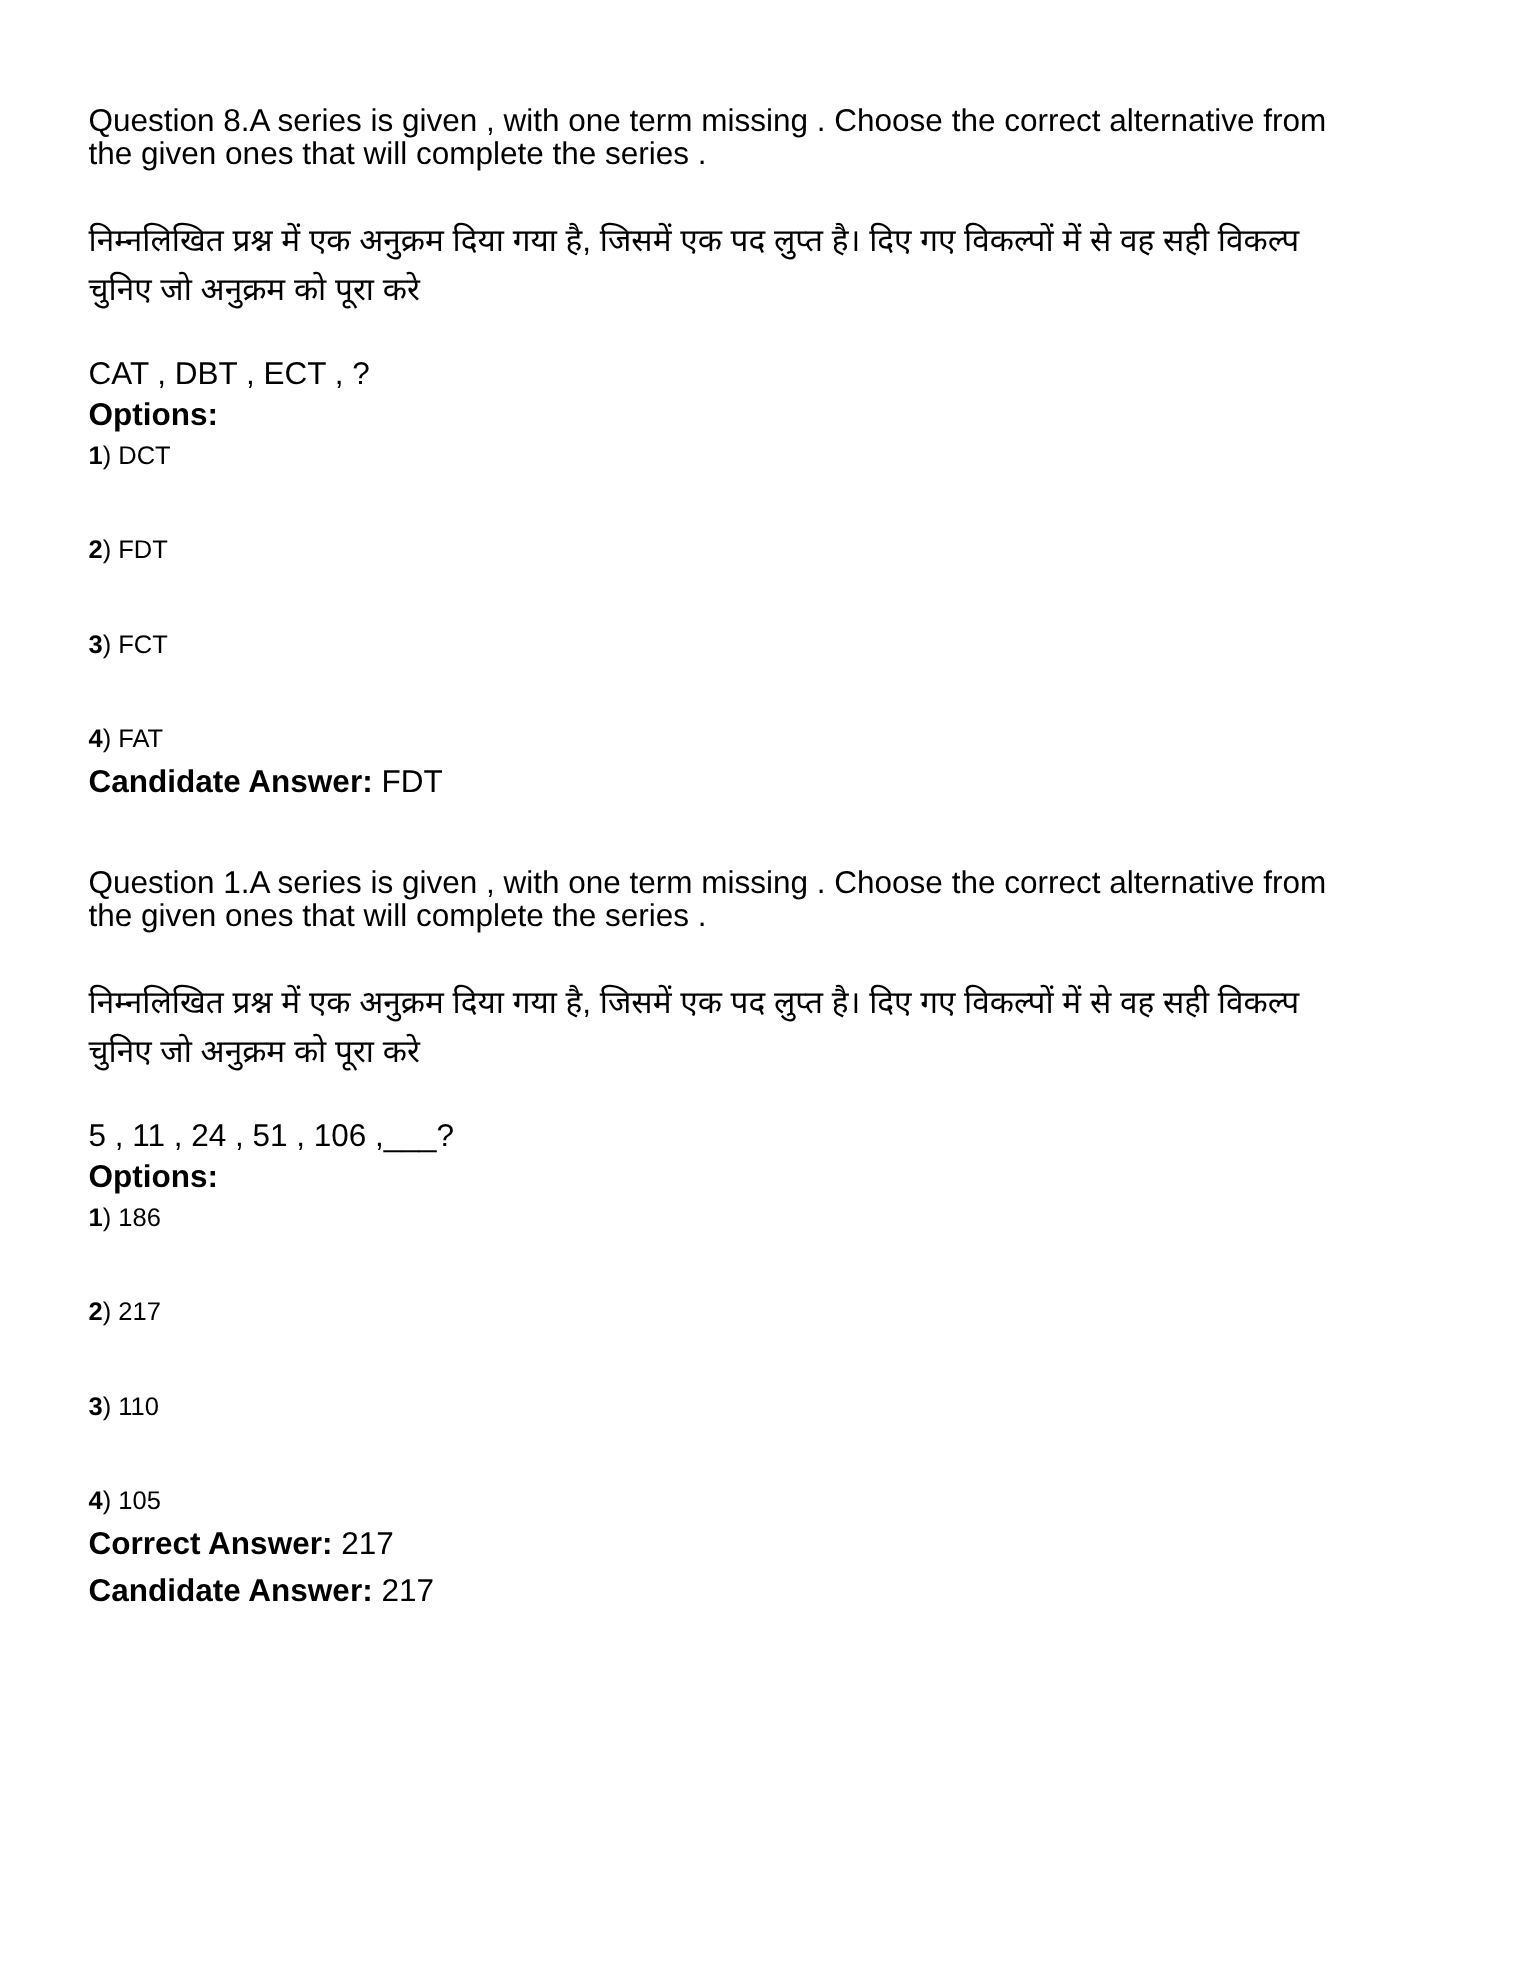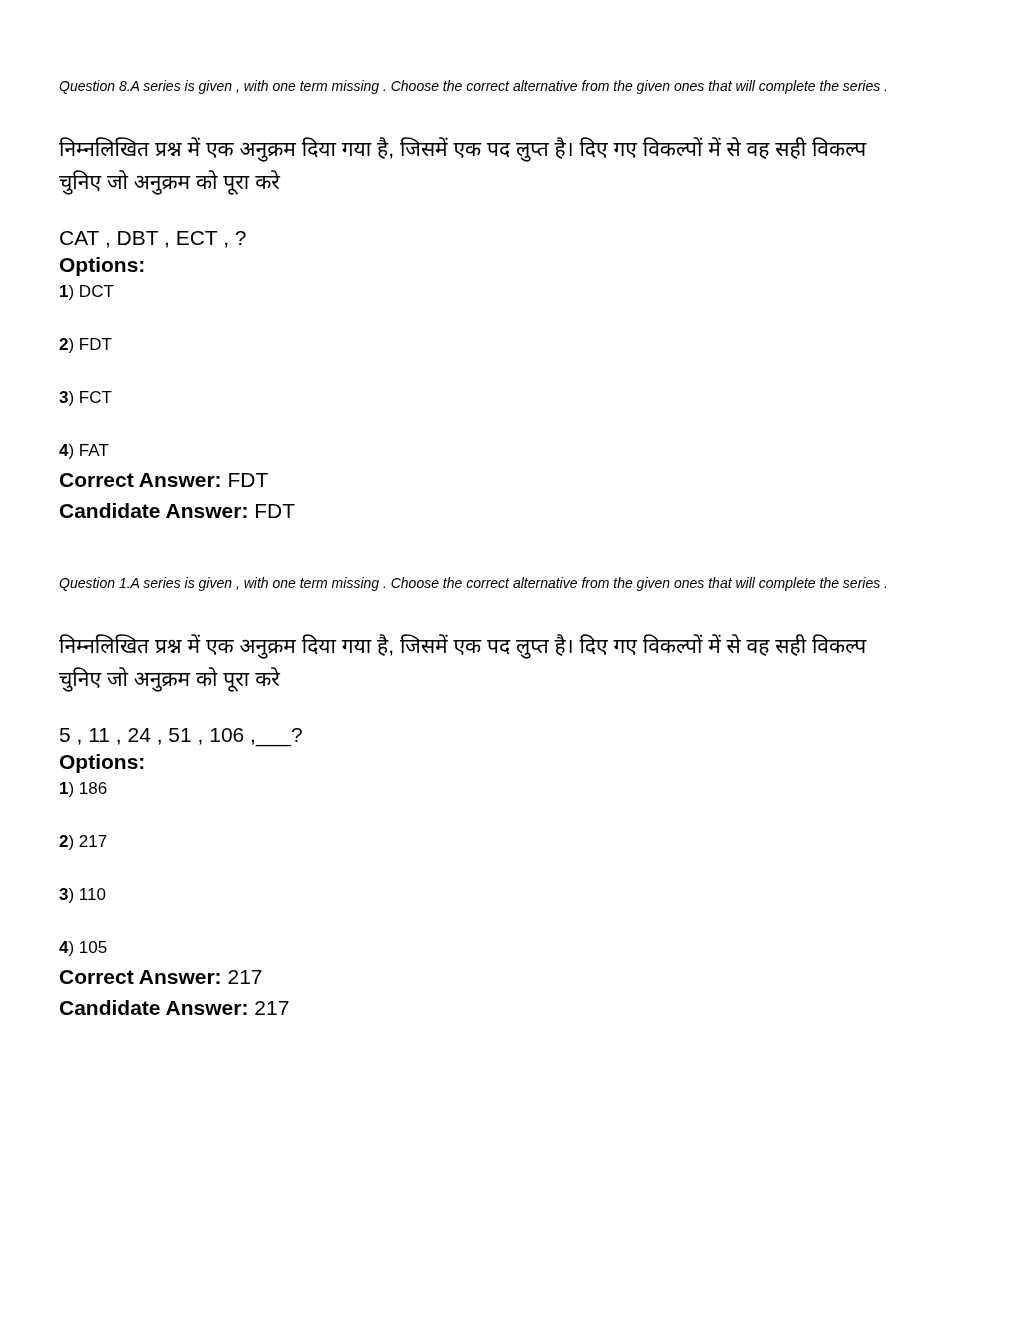--- a/index.html
+++ b/index.html
@@ -8,53 +8,51 @@
   body {
     width:1020px; height:1320px;
     background:var(--bg, #ffffff);
     color:var(--fg, #000000);
     font-family:"Liberation Sans","DejaVu Sans",sans-serif;
     overflow:hidden;
   }
   .page { padding:70px 55px 0 59px; }
   p { margin:0; }
   .q-heading {
-    font-size:14px; line-height:32px; max-width:845px;
+    font-size:21px; line-height:22px; max-width:845px;
     font-weight:400;
-    font-style:italic;
   }
   .q-hindi {
     font-size:21px; line-height:33px; max-width:845px;
     margin-top:30px; font-weight:400;
   }
   .series { font-size:21px; line-height:27px; margin-top:26px; }
   .options-label { font-size:21px; line-height:27px; font-weight:700; }
   .option { font-size:17px; line-height:27px; }
-  .option + .option { margin-top:26px; }
+  .option + .option { margin-top:36px; }
   .opt-num { font-weight:700; }
   .answer { font-size:21px; line-height:31px; }
   .answer b { font-weight:700; }
   .ans-val { margin-left:0.28em; }
   .question-block + .question-block { margin-top:41px; }
 </style>
 </head>
 <body>
 
 <div class="page">
 
   <section class="question-block">
     <p class="q-heading">Question 8.A series is given , with one term missing . Choose the correct alternative from the given ones that will complete the series .</p>
     <p class="q-hindi">निम्नलिखित प्रश्न में एक अनुक्रम दिया गया है, जिसमें एक पद लुप्त है। दिए गए विकल्पों में से वह सही विकल्प चुनिए जो अनुक्रम को पूरा करे</p>
     <p class="series">CAT , DBT , ECT , ?</p>
     <p class="options-label">Options:</p>
     <p class="option"><b class="opt-num">1</b><span class="opt-text">) DCT</span></p>
     <p class="option"><b class="opt-num">2</b><span class="opt-text">) FDT</span></p>
     <p class="option"><b class="opt-num">3</b><span class="opt-text">) FCT</span></p>
     <p class="option"><b class="opt-num">4</b><span class="opt-text">) FAT</span></p>
-    <p class="answer"><b>Correct Answer:</b><span class="ans-val">FDT</span></p>
     <p class="answer"><b>Candidate Answer:</b><span class="ans-val">FDT</span></p>
   </section>
 
   <section class="question-block">
     <p class="q-heading">Question 1.A series is given , with one term missing . Choose the correct alternative from the given ones that will complete the series .</p>
     <p class="q-hindi">निम्नलिखित प्रश्न में एक अनुक्रम दिया गया है, जिसमें एक पद लुप्त है। दिए गए विकल्पों में से वह सही विकल्प चुनिए जो अनुक्रम को पूरा करे</p>
     <p class="series">5 , 11 , 24 , 51 , 106 ,___?</p>
     <p class="options-label">Options:</p>
     <p class="option"><b class="opt-num">1</b><span class="opt-text">) 186</span></p>
     <p class="option"><b class="opt-num">2</b><span class="opt-text">) 217</span></p>

